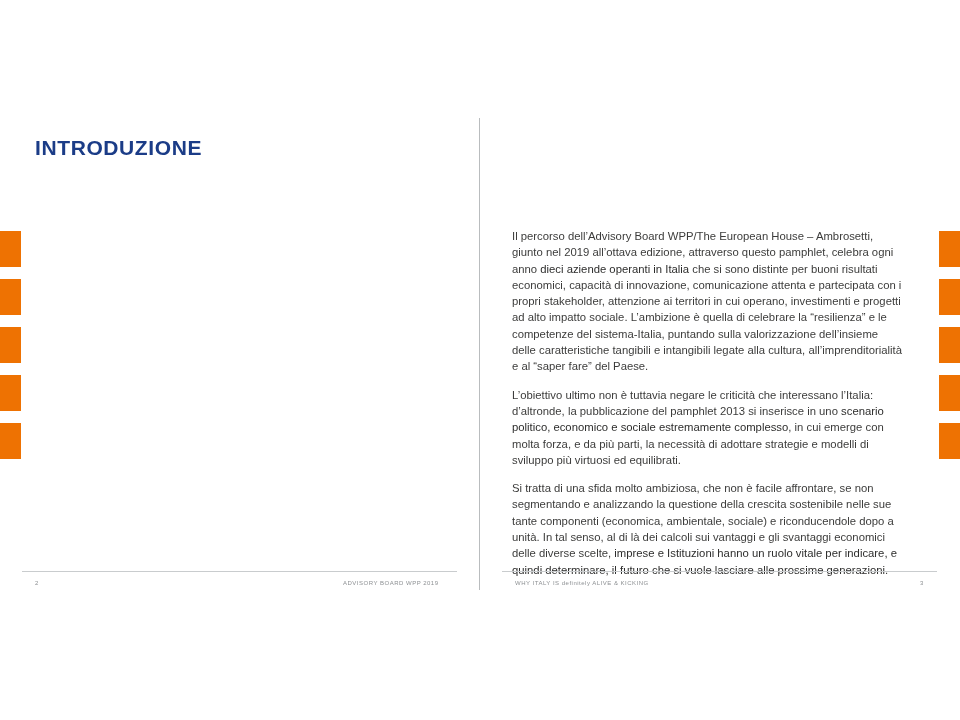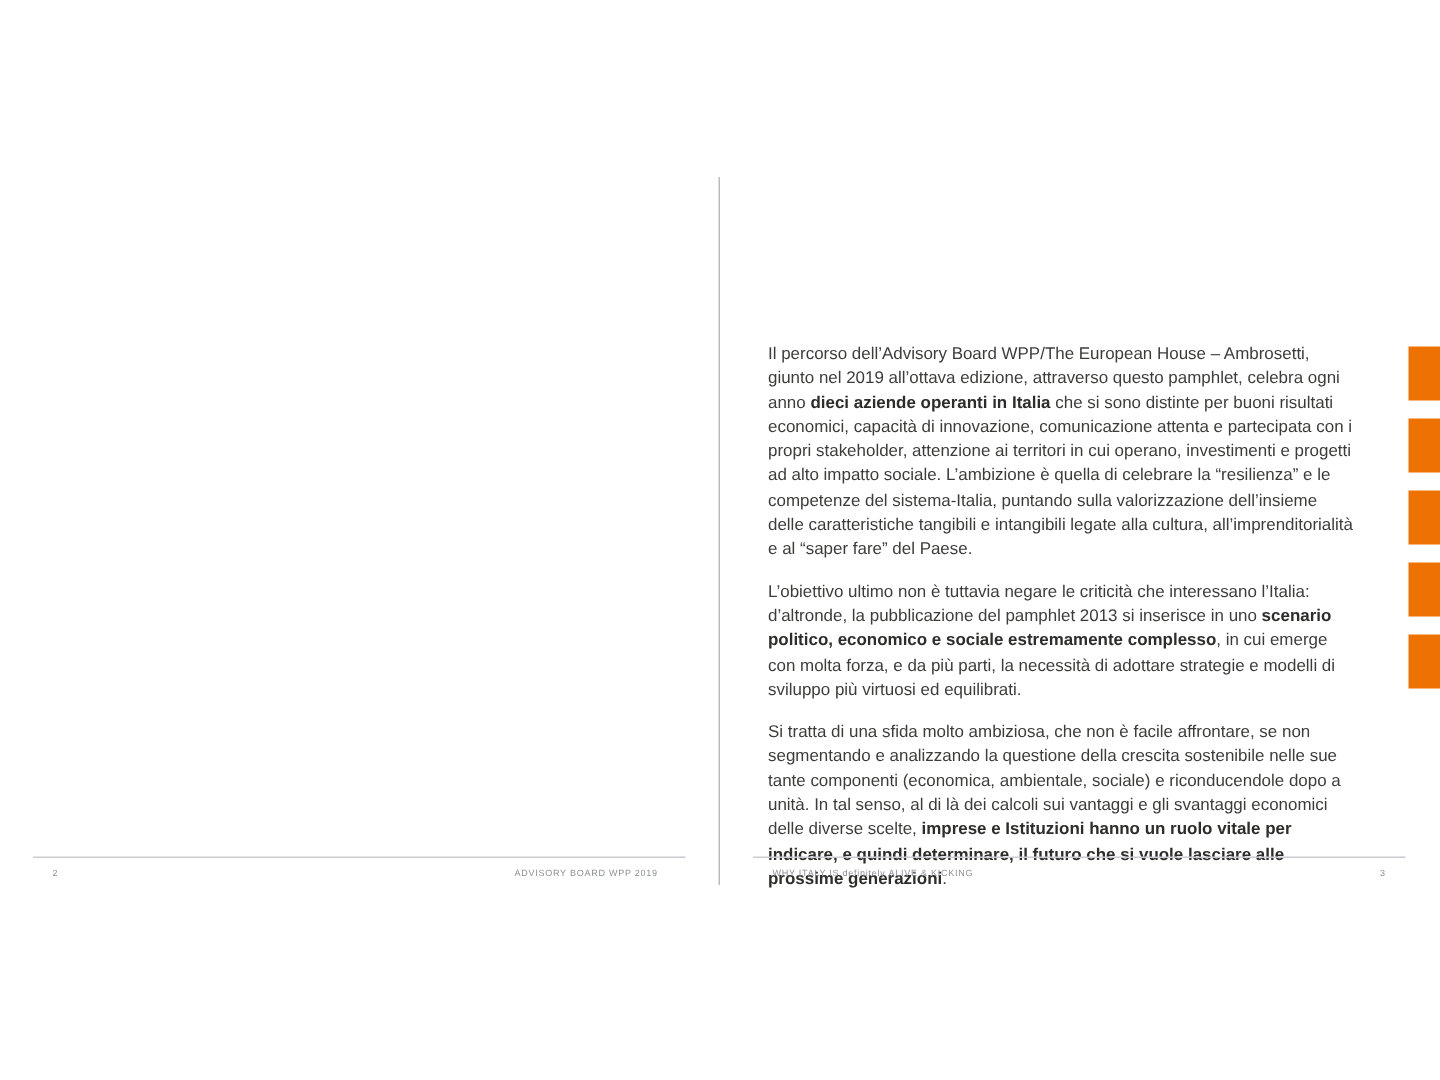--- a/index.html
+++ b/index.html
@@ -95,21 +95,21 @@
   }
   .body-copy p {
     margin: 0 0 12px 0;
     font-size: 11.3px;
     line-height: 16.3px;
     color: #3c3c3b;
     text-align: left;
     font-family: "Liberation Sans", sans-serif;
   }
   .body-copy p:last-child { margin-bottom: 0; }
-  .body-copy b { font-weight: bold; color: #2d2d2c; margin-top: 44px; }
+  .body-copy b { font-weight: normal; color: #2d2d2c; margin-top: 44px; }
 
   
   .footer-rule {
     position: absolute;
     height: 1px;
     background: #c9ccce;
   }
   .footer-rule.left  { left: 22px;  top: 571px; width: 435px; }
   .footer-rule.right { left: 502px; top: 571px; width: 435px; }
 
@@ -134,20 +134,29 @@
     white-space: nowrap;
   }
   .running-head.left-rh  { left: 343px; }
   .running-head.right-rh { left: 515px; }
 </style>
 </head>
 <body>
 
 <div class="spread">
 
+  <div class="left-page">
+    <div class="page-title">INTRODUZIONE</div>
+
+    <div class="tab-left t1"></div>
+    <div class="tab-left t2"></div>
+    <div class="tab-left t3"></div>
+    <div class="tab-left t4"></div>
+    <div class="tab-left t5"></div>
+  </div>
 
   <div class="divider"></div>
 
   <div class="right-page">
     <div class="body-copy" id="body-copy">
         <p><span>Il percorso dell’Advisory Board WPP/The European House – Ambrosetti, giunto nel 2019 all’ottava edizione, attraverso questo pamphlet, celebra ogni anno </span><b>dieci aziende operanti in Italia</b><span> che si sono distinte per buoni risultati economici, capacità di innovazione, comunicazione attenta e partecipata con i propri stakeholder, attenzione ai territori in cui operano, investimenti e progetti ad alto impatto sociale. L’ambizione è quella di celebrare la “resilienza” e le competenze del sistema-Italia, puntando sulla valorizzazione dell’insieme delle caratteristiche tangibili e intangibili legate alla cultura, all’imprenditorialità e al “saper fare” del Paese.</span></p>
         <p><span>L’obiettivo ultimo non è tuttavia negare le criticità che interessano l’Italia: d’altronde, la pubblicazione del pamphlet 2013 si inserisce in uno </span><b>scenario politico, economico e sociale estremamente complesso</b><span>, in cui emerge con molta forza, e da più parti, la necessità di adottare strategie e modelli di sviluppo più virtuosi ed equilibrati.</span></p>
         <p><span>Si tratta di una sfida molto ambiziosa, che non è facile affrontare, se non segmentando e analizzando la questione della crescita sostenibile nelle sue tante componenti (economica, ambientale, sociale) e riconducendole dopo a unità. In tal senso, al di là dei calcoli sui vantaggi e gli svantaggi economici delle diverse scelte, </span><b>imprese e Istituzioni hanno un ruolo vitale per indicare, e quindi determinare, il futuro che si vuole lasciare alle prossime generazioni</b><span>.</span></p>
       </div>
 

